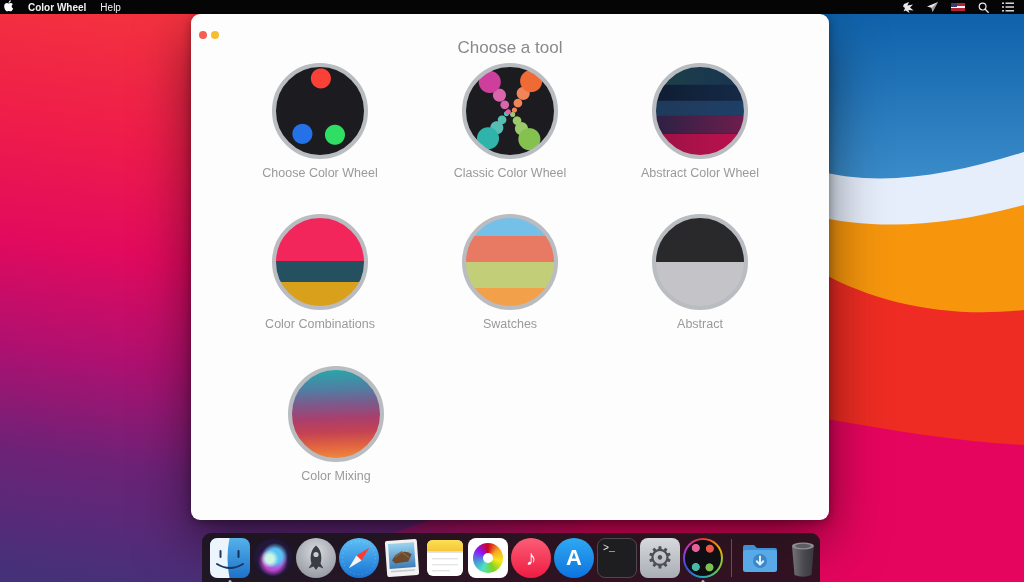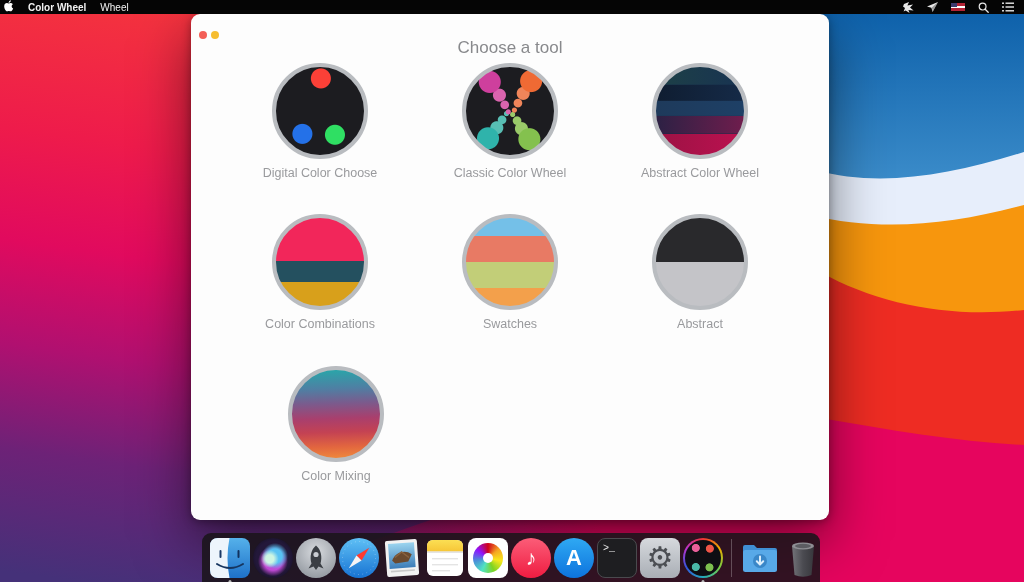--- a/index.html
+++ b/index.html
@@ -159,21 +159,21 @@
   </svg>
 
   <div id="menubar">
     <div class="mb-left">
       <span>
         <svg width="10" height="12" viewBox="0 0 170 200">
           <path fill="#ffffff" d="M150.4 68.4c-1.1.8-20.3 11.6-20.3 35.6 0 27.7 24.3 37.5 25 37.7-.1.6-3.9 13.3-12.8 26.3-8 11.4-16.3 22.8-29 22.8s-16-7.4-30.6-7.4c-14.3 0-19.4 7.6-31 7.6s-19.7-10.6-29-23.6C12 151.9 3.3 128.1 3.3 105.5c0-36.2 23.5-55.4 46.7-55.4 12.3 0 22.6 8.1 30.3 8.1 7.4 0 18.9-8.6 32.9-8.6 5.3 0 24.5.5 37.2 18.8zM106.6 34c5.8-6.9 9.9-16.4 9.9-26 0-1.3-.1-2.7-.4-3.8-9.4.4-20.7 6.3-27.5 14.2-5.3 6-10.2 15.6-10.2 25.3 0 1.5.2 2.9.3 3.4.6.1 1.6.2 2.5.2 8.5 0 19.1-5.7 25.4-13.3z"></path>
         </svg>
       </span>
       <span class="mb-appname">Color Wheel</span>
-      <span>Wheel</span>
+      <span>Help</span>
     </div>
     <div class="mb-right">
       <span>
         <svg width="11" height="11" viewBox="0 0 11 11">
           <path fill="#e8e8e8" d="M1 2 L6 0 L4.4 3.4 L10 2.6 L7 5.6 L10.6 8.6 L5.4 8 L6.6 11 L2.6 8.4 L0.6 9.6 L2 6 L0 4.6 Z"></path>
         </svg>
       </span>
       <span>
         <svg width="11" height="10" viewBox="0 0 11 10">
           <path fill="#e8e8e8" d="M0 4.6 L11 0 L5.6 10 L4.4 5.8 Z"></path>
@@ -202,21 +202,21 @@
     </div>
   </div>
 
   <div id="win">
     <span class="tlight tl-close"></span>
     <span class="tlight tl-min"></span>
     <div class="win-title">Choose a tool</div>
 
     <div class="tool" style="left:44px;top:49px">
       <div class="tc digital"></div>
-      <div class="tl">Digital Color Choose</div>
+      <div class="tl">Choose Color Wheel</div>
     </div>
     <div class="tool" style="left:234px;top:49px">
       <div class="tc classic"></div>
       <div class="tl">Classic Color Wheel</div>
     </div>
     <div class="tool" style="left:424px;top:49px">
       <div class="tc abstract"></div>
       <div class="tl">Abstract Color Wheel</div>
     </div>
     <div class="tool" style="left:234px;top:200px">

